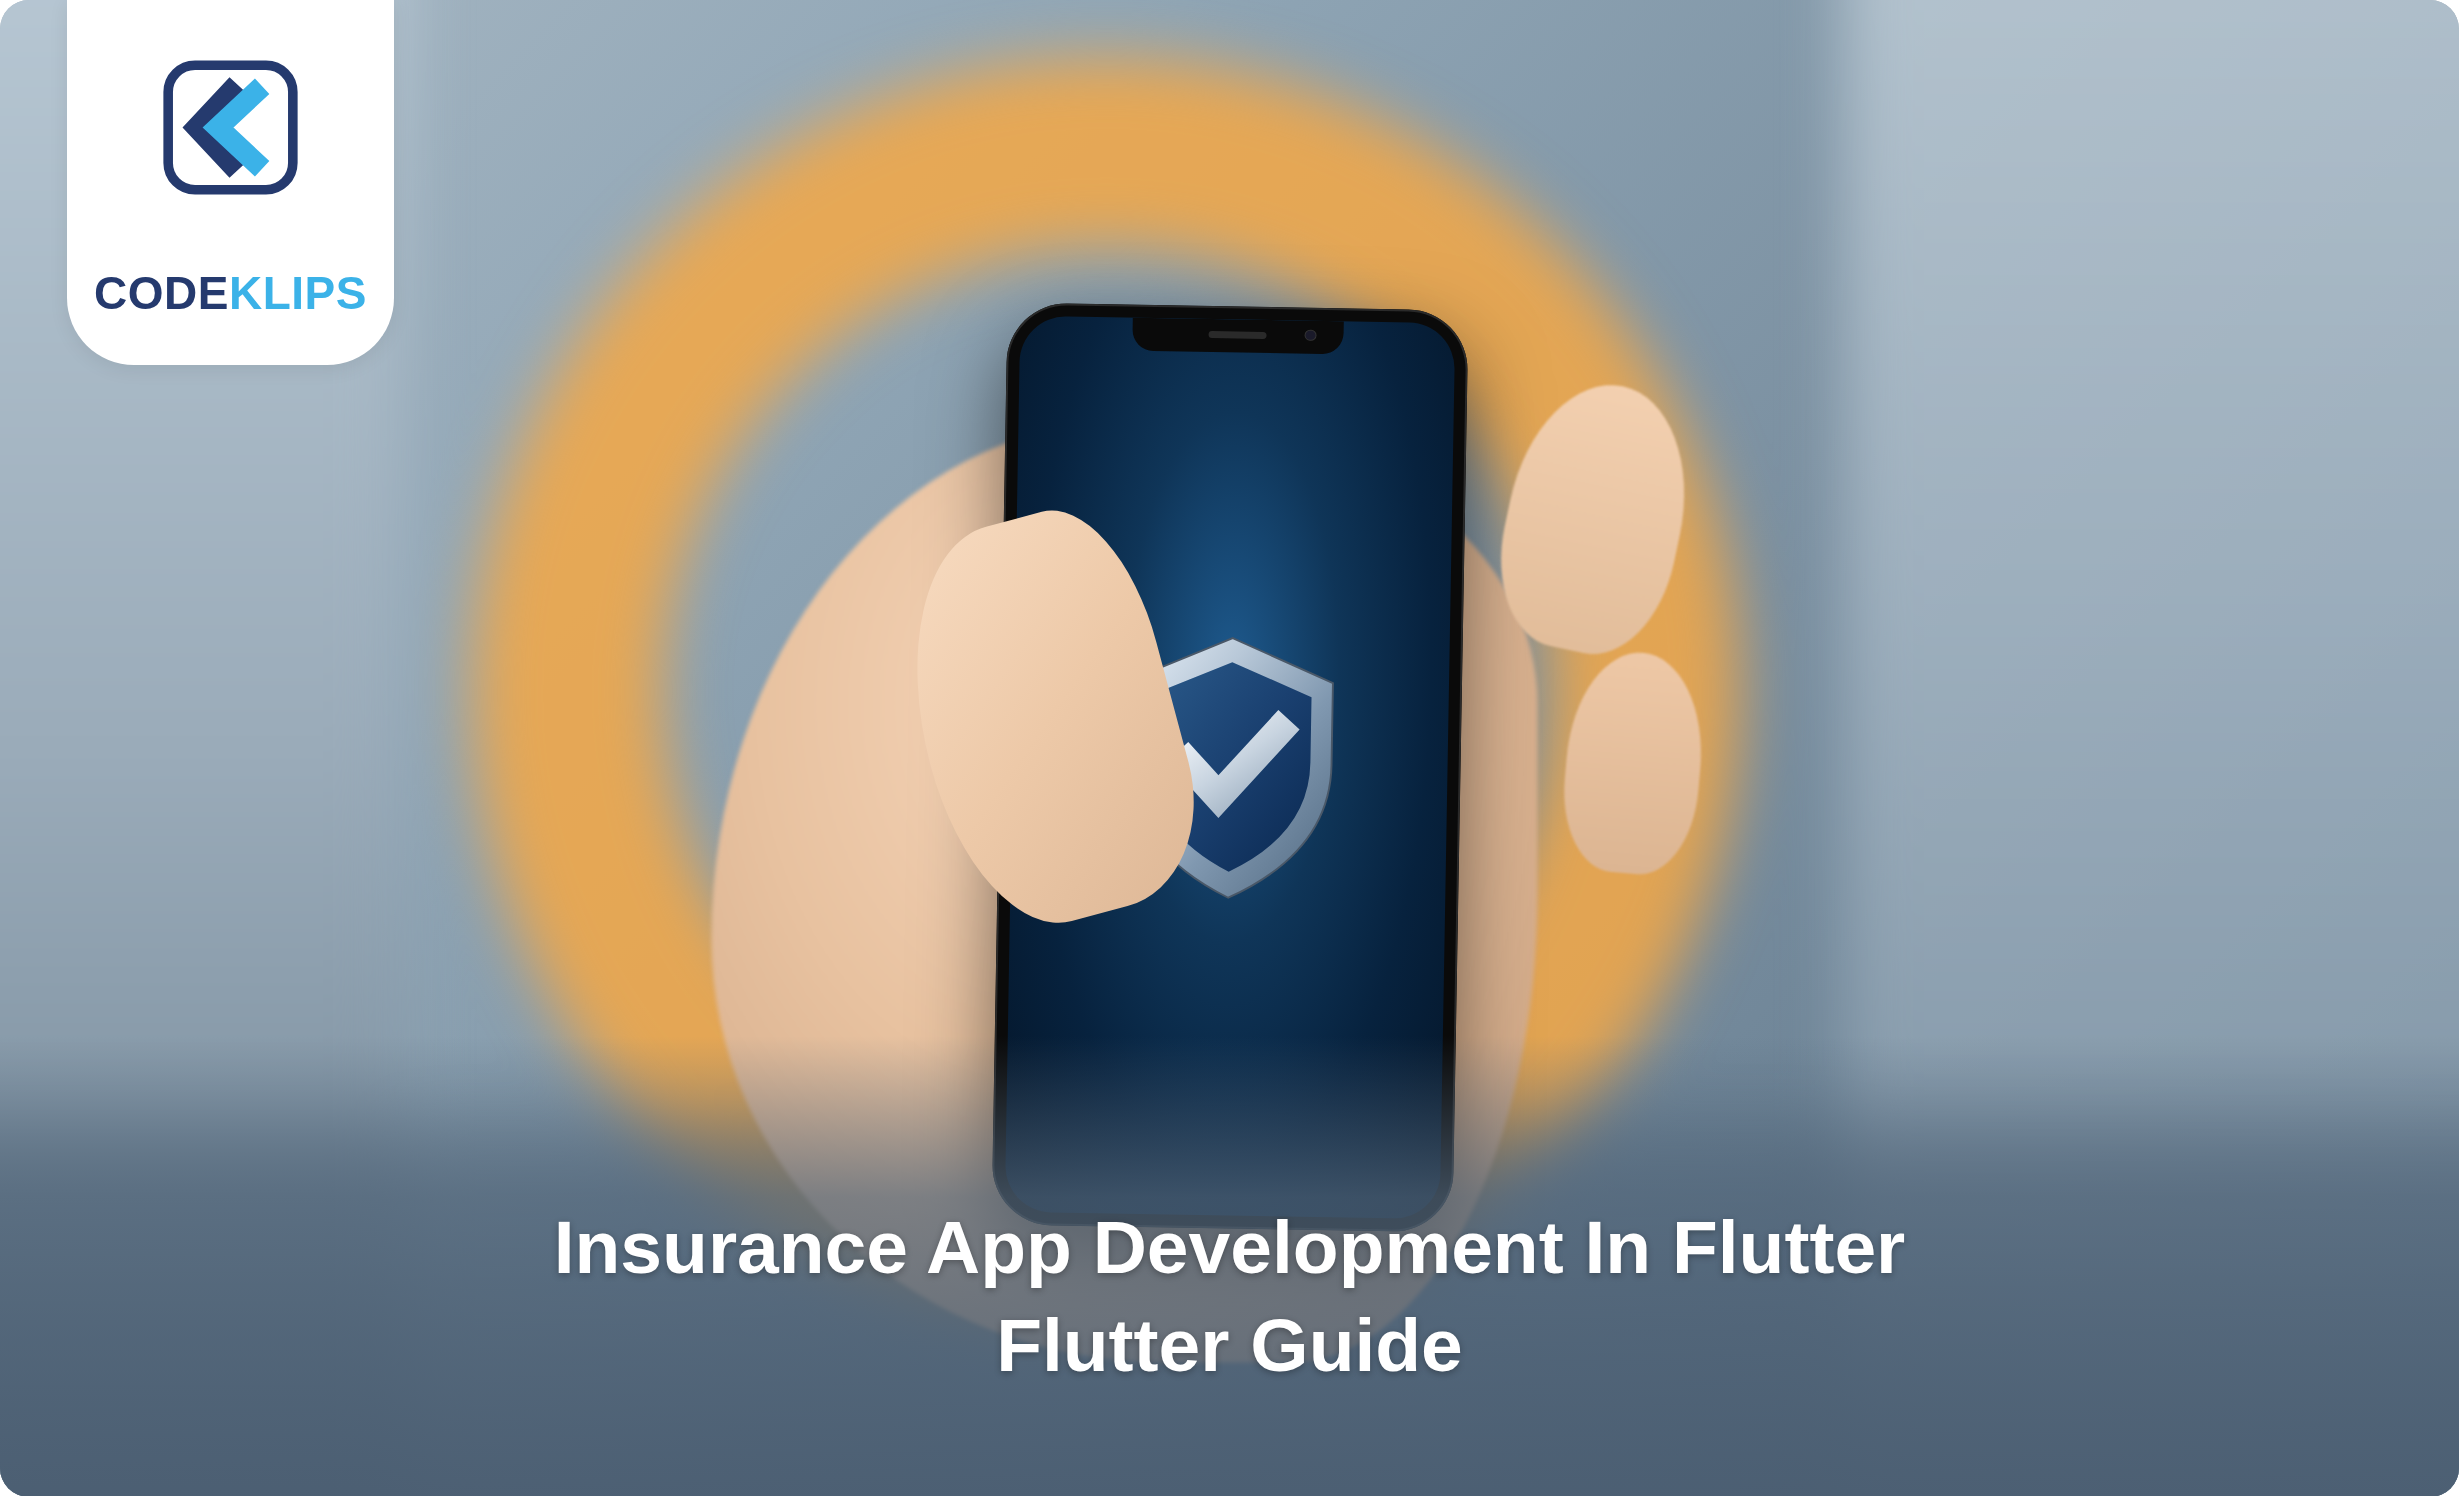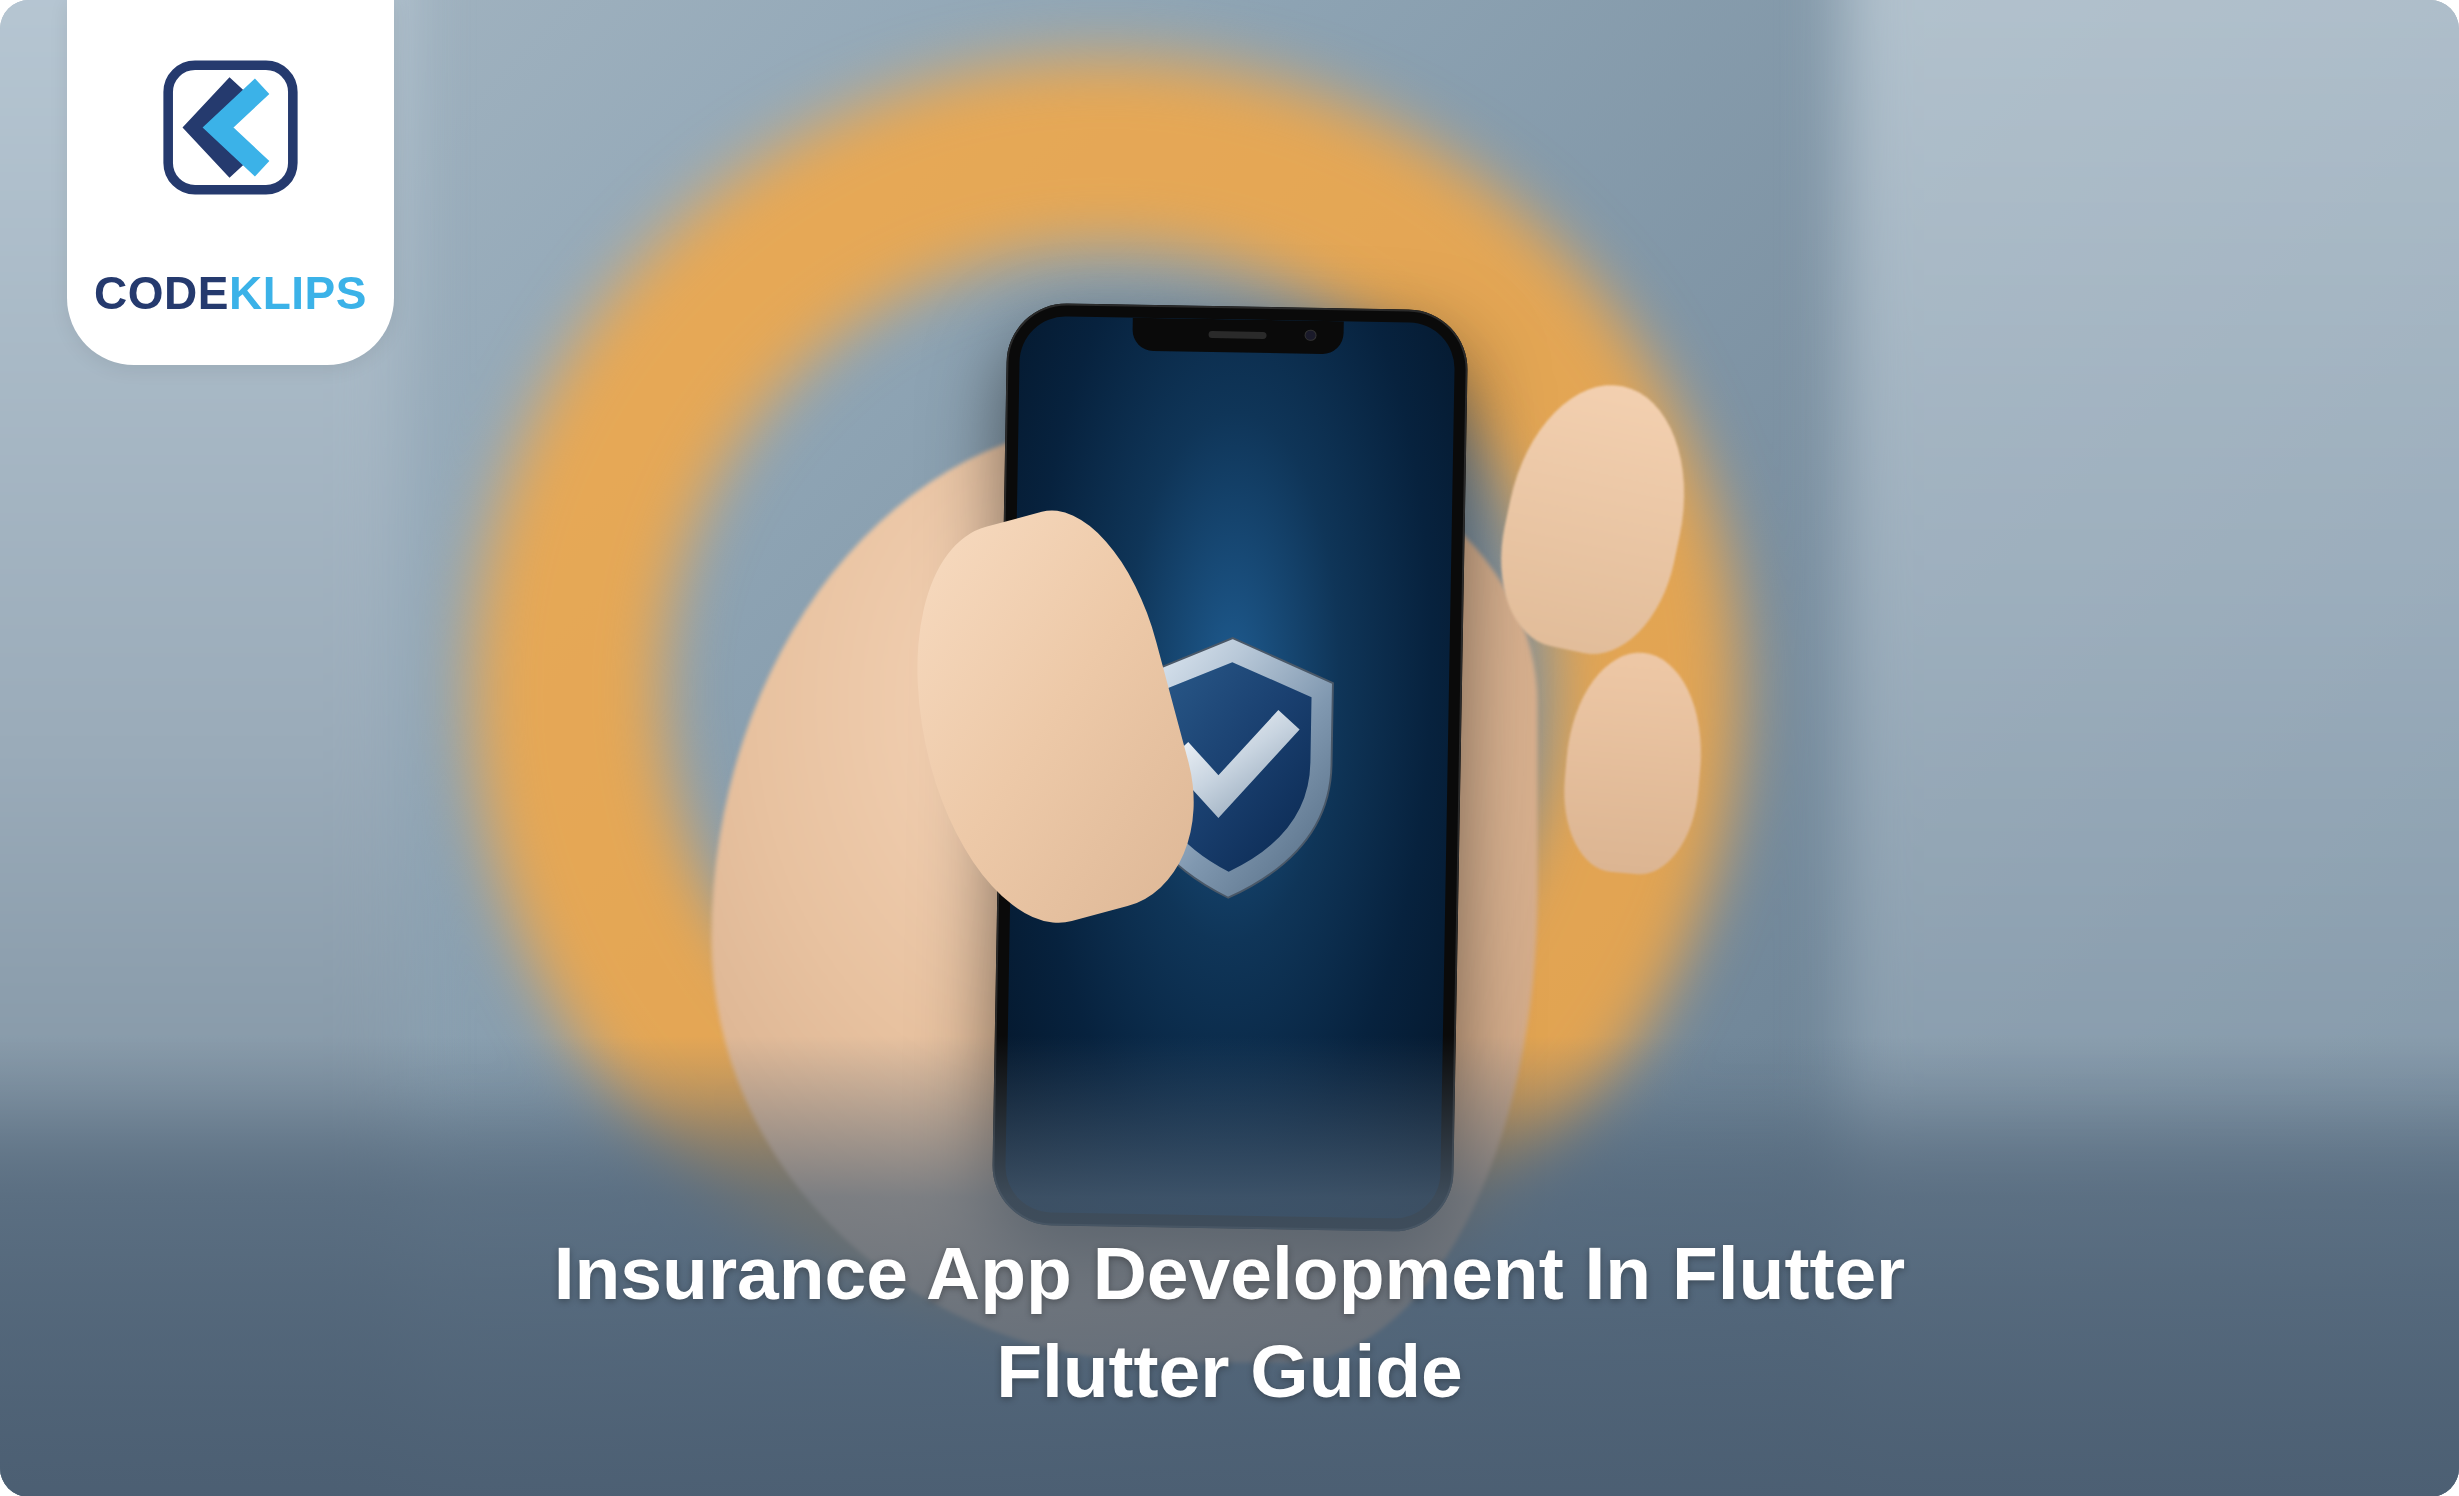--- a/index.html
+++ b/index.html
@@ -242,21 +242,21 @@
       position: absolute;
       bottom: 0;
       left: 0;
       right: 0;
       height: 461px;
       background: linear-gradient(180deg, rgba(83,103,123,0) 0%, rgba(83,103,123,0.7) 35%, rgba(75,94,114,0.92) 100%);
       z-index: 40;
       display: flex;
       align-items: flex-end;
       justify-content: center;
-      padding-bottom: 77px;
+      padding-bottom: 103px;
     }
 
     .title-text {
       color: #ffffff;
       font-size: 75px;
       font-weight: 700;
       text-align: center;
       line-height: 1.3;
       text-shadow: 0 1.9px 7.7px rgba(0,0,0,0.3);
       max-width: 90%;

